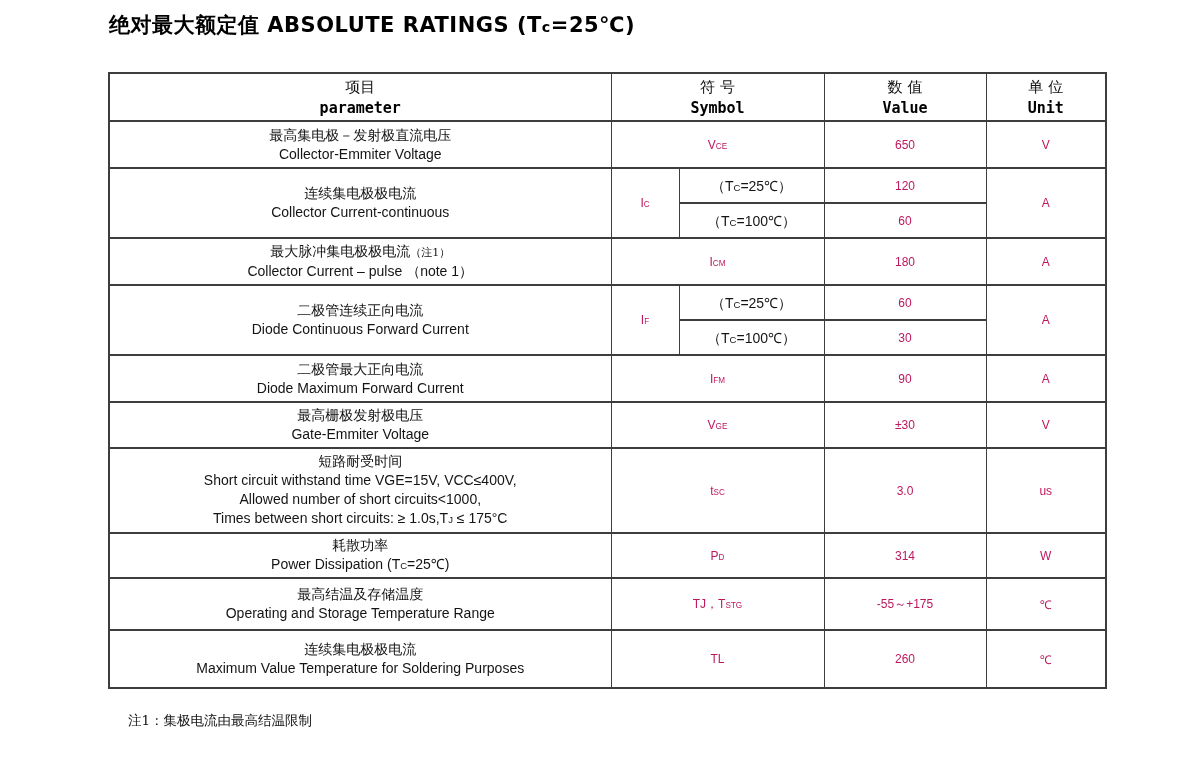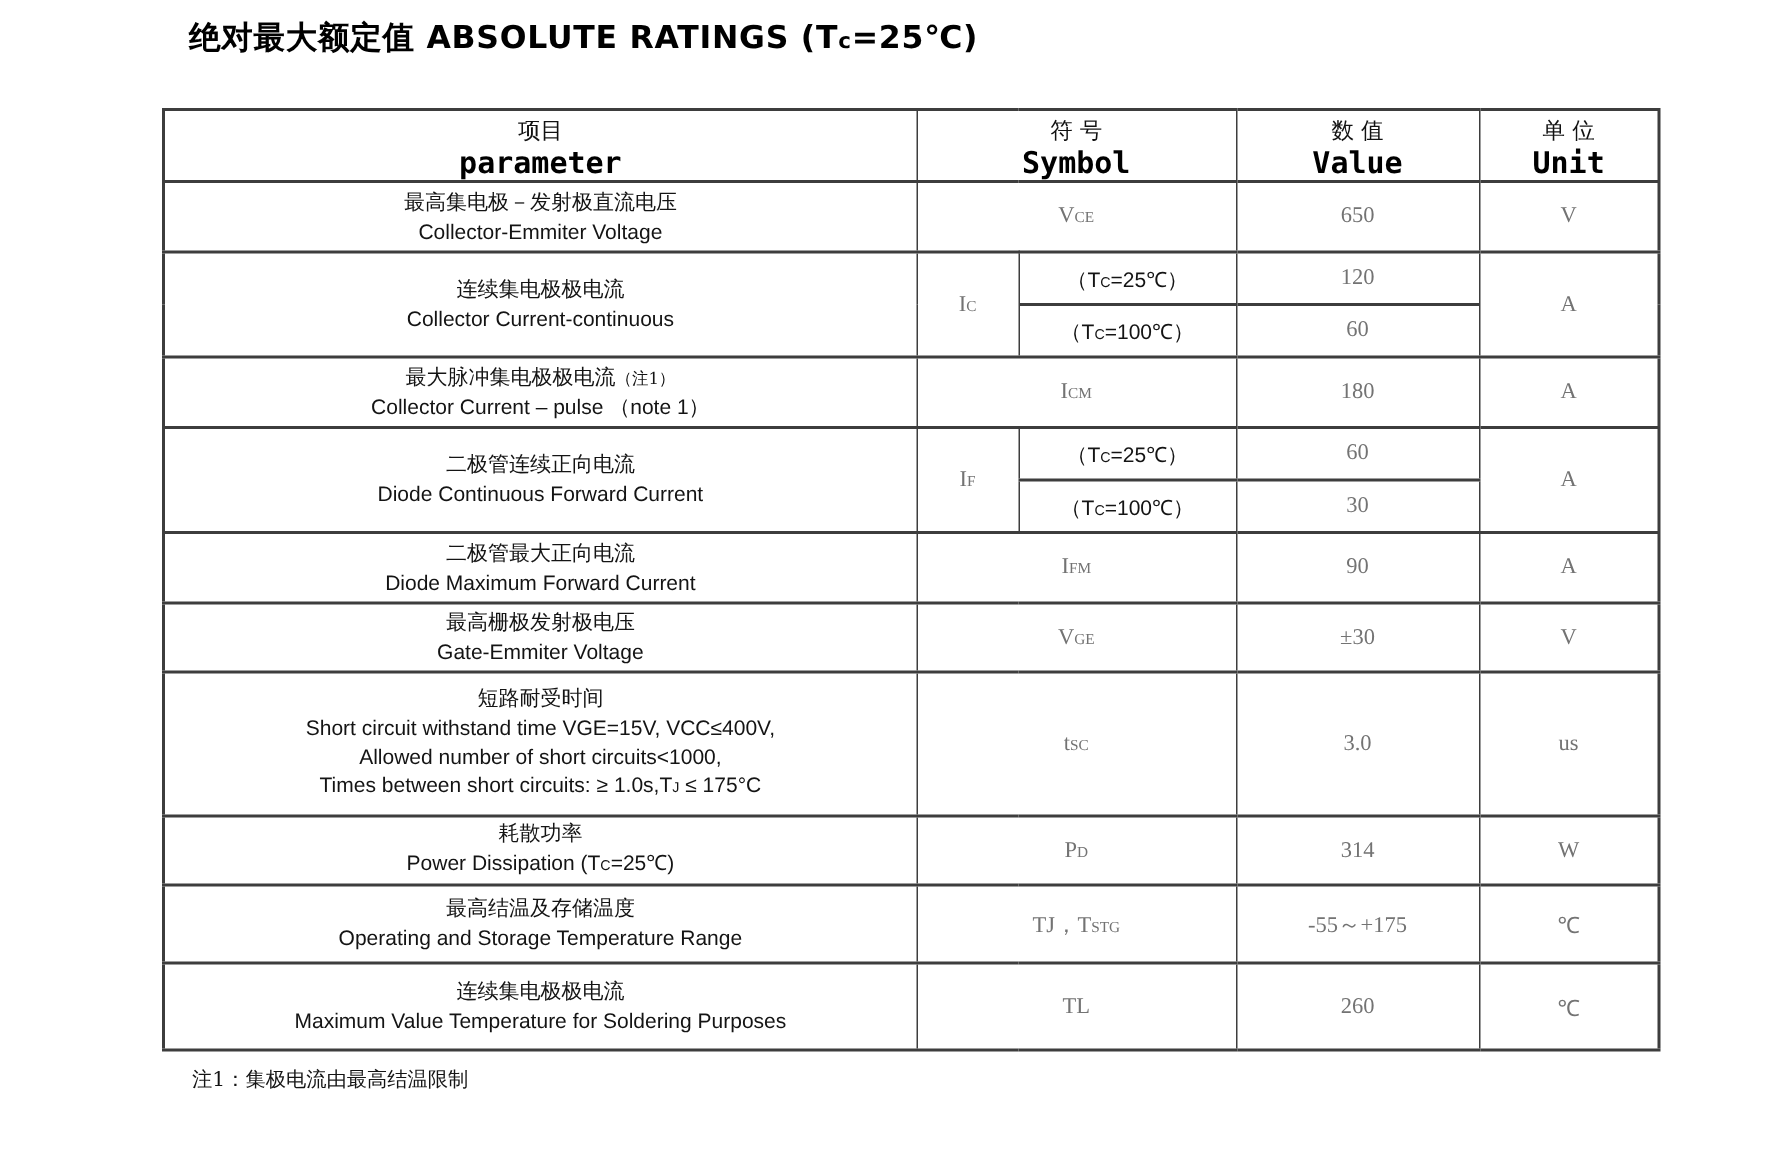--- a/index.html
+++ b/index.html
@@ -6,21 +6,21 @@
   html, body { background: #ffffff; }
   body {
     width: 1187px; height: 778px;
     position: relative;
     font-family: "Liberation Sans", sans-serif;
     color: #111111;
     overflow: hidden;
   }
 
   .page-title {
-    position: absolute; left: 126px; top: 11px;
+    position: absolute; left: 109px; top: 11px;
     font-family: "DejaVu Sans", sans-serif;
     font-size: 21px; font-weight: bold; color: #000;
     letter-spacing: 0.5px;
     white-space: nowrap;
   }
 
   table.ratings {
     position: absolute; left: 108px; top: 72px;
     width: 997px;
     border-collapse: collapse; table-layout: fixed;
@@ -45,38 +45,38 @@
     font-size: 14px; line-height: 19px; color: #141414;
   }
   .cn-note { font-size: 11px; margin-top: 40px; }
 
   .hd-cn {
     font-family: "DejaVu Serif", "Liberation Serif", serif;
     font-size: 15px; line-height: 22px; color: #111;
   }
   .hd-en {
     font-family: "DejaVu Sans Mono", monospace;
-    font-size: 20px; font-weight: bold; line-height: 20px; color: #000;
+    font-size: 15px; font-weight: bold; line-height: 20px; color: #000;
   }
   td.hd-param { text-align: left; padding-left: 12px; }
 
   .sym, .val, .unit {
-    font-family: Liberation Serif, serif;
-    font-size: 15px; color: #737373;
+    font-family: Liberation Sans, sans-serif;
+    font-size: 12px; color: #be185d;
   }
   .cond { font-family: "Liberation Sans", sans-serif; font-size: 14px; color: #141414; margin-top: 23px; }
   .sub { font-size: 0.68em; }
 
   
   tr.h56 td { height: 44px; }
   tr.h47 td { height: 47px; }
   tr.h46 td { height: 46px; }
   tr.h45 td { height: 45px; }
   tr.h35 td { height: 35px; }
-  tr.h85 td { height: 96px; }
+  tr.h85 td { height: 85px; }
   tr.h52 td { height: 52px; }
   tr.h58 td { height: 58px; }
 
   .notes { position: absolute; left: 128px; top: 711px; }
   .note-cn {
     font-family: "DejaVu Serif", "Liberation Serif", serif;
     font-size: 13.5px; line-height: 19px; color: #141414;
   }
   .note-en {
     font-family: "Liberation Sans", sans-serif;

